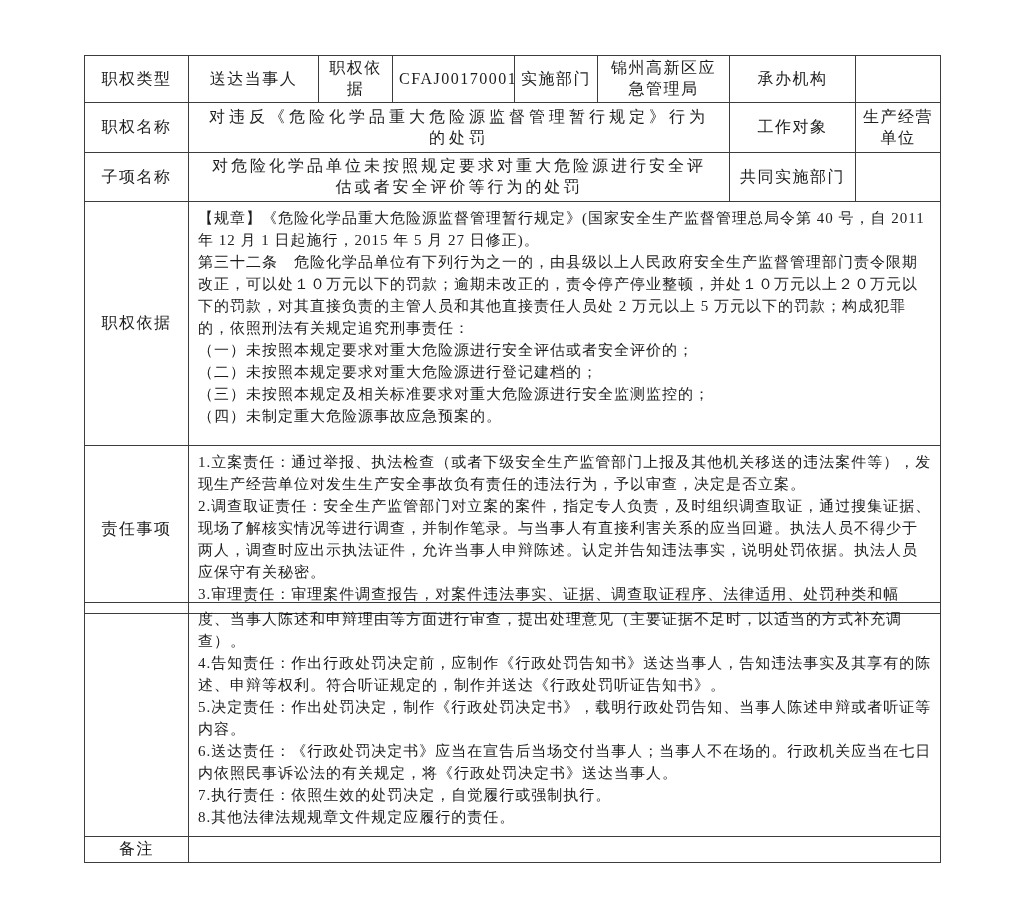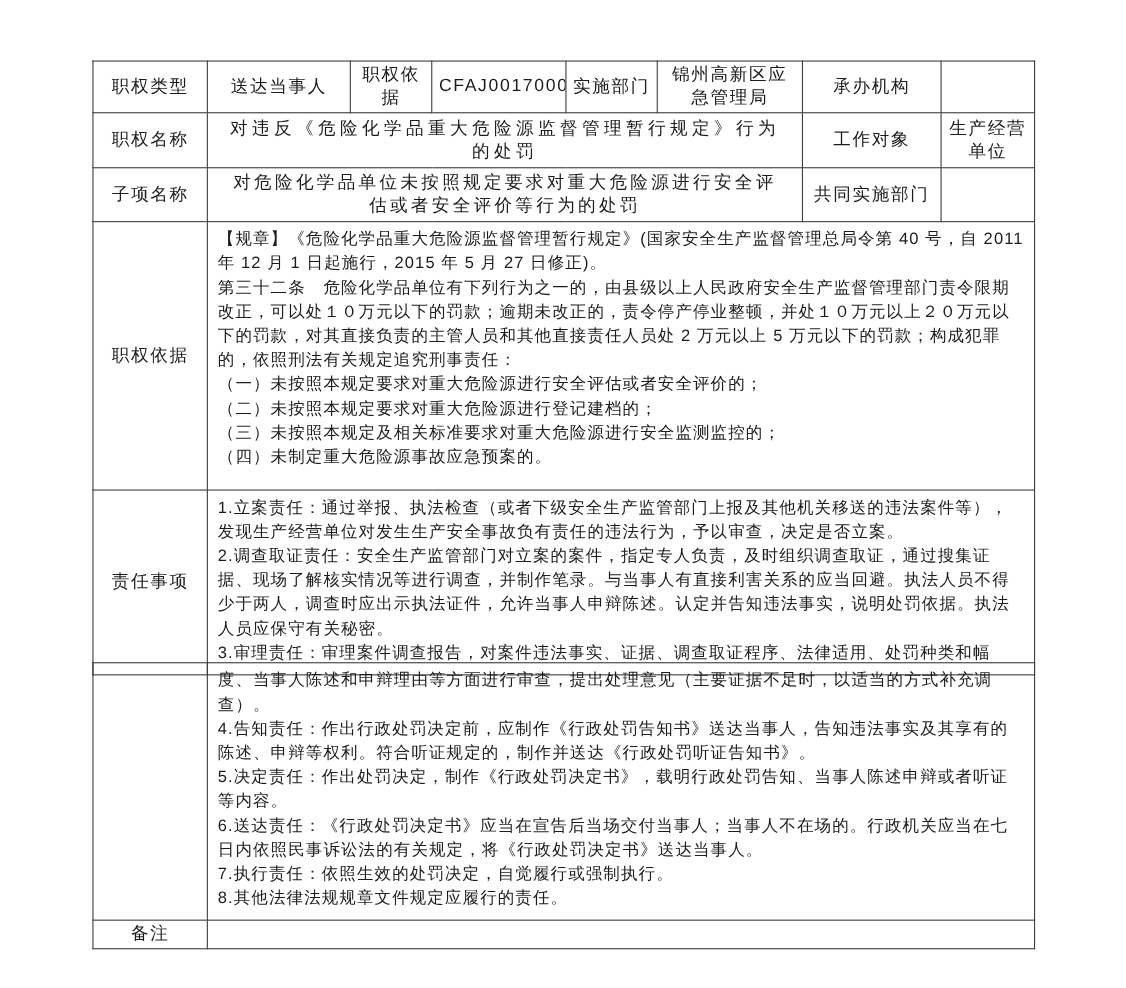--- a/index.html
+++ b/index.html
@@ -1,21 +1,21 @@
 <!DOCTYPE html>
 <html><head>
 <meta charset="utf-8">
 <style>
   html, body { margin: 0; padding: 0; background: #ffffff; }
   .page {
     position: relative;
     width: 1024px;
     height: 898px;
     background: #ffffff;
-    font-family: Liberation Sans, sans-serif;
+    font-family: Liberation Serif, serif;
     color: #1c1c1c;
   }
   table.doc {
     position: absolute;
     border-collapse: collapse;
     table-layout: fixed;
     width: 856px;
   }
   table.t1 { left: 84px; top: 55px; }
   table.t2 { left: 84px; top: 602px; border-radius: 20px; }

